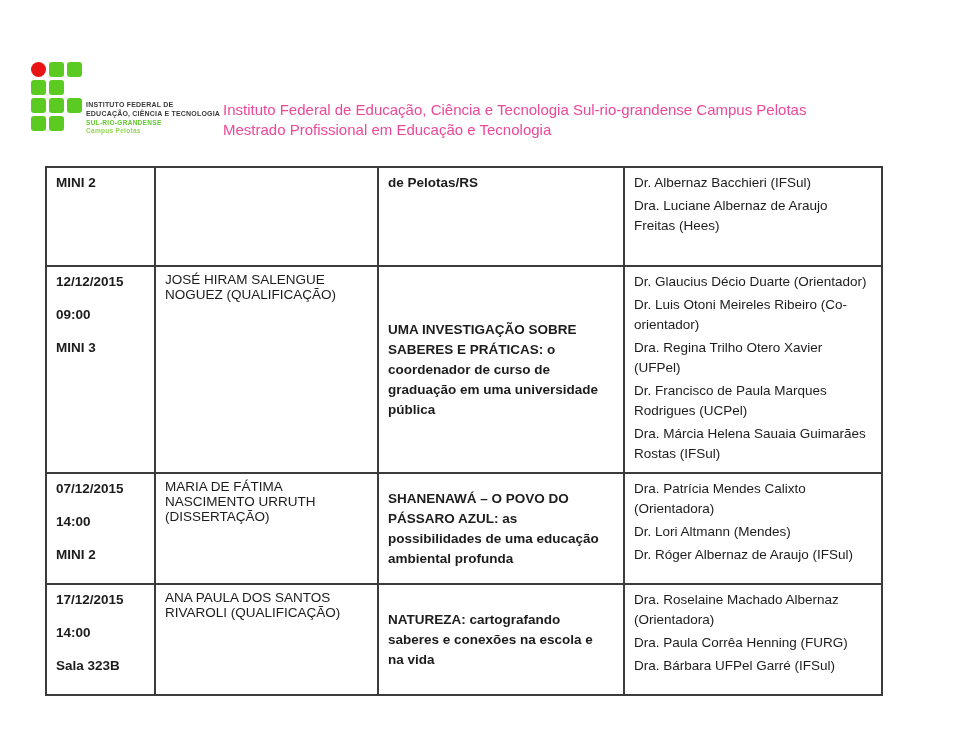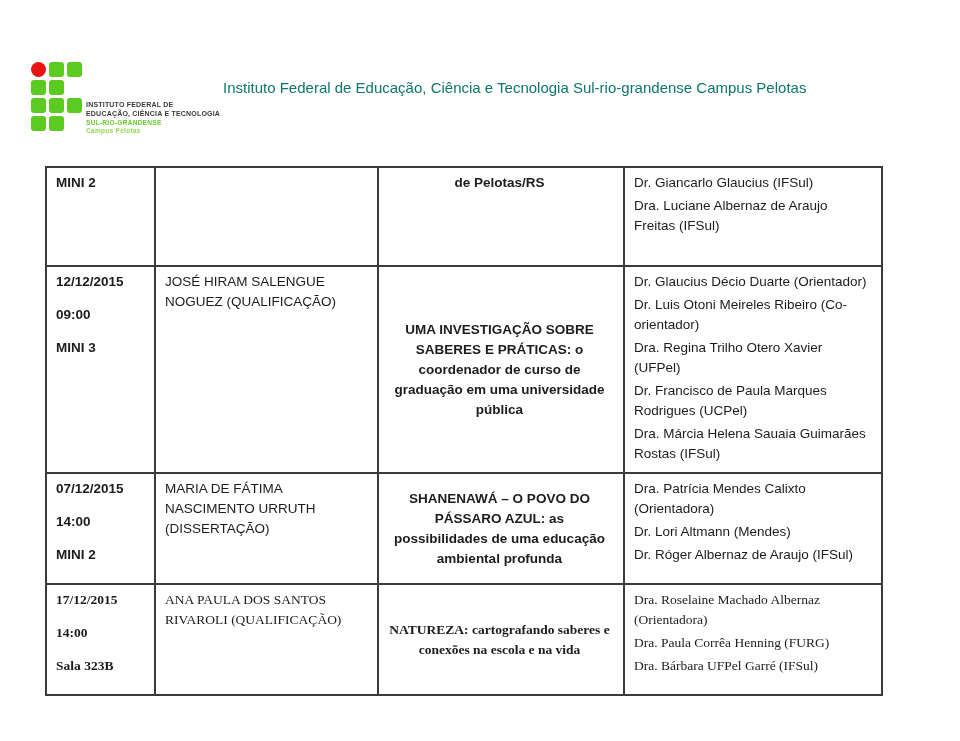--- a/index.html
+++ b/index.html
@@ -23,47 +23,47 @@
   }
   .sq { width: 15px; height: 15px; background: #5ccb21; border-radius: 3px; }
   .sq.red { background: #e81414; border-radius: 50%; }
   .sq.empty { background: transparent; }
   .logo-wordmark { position: absolute; left: 55px; top: 39px; white-space: nowrap; line-height: 1.25; }
   .logo-org { font-size: 7px; font-weight: bold; color: #3a3a3a; letter-spacing: .2px; }
   .logo-region { font-size: 6.5px; font-weight: bold; color: #65c92d; letter-spacing: .3px; }
   .logo-campus { font-size: 6.5px; font-weight: bold; color: #94d556; letter-spacing: .3px; }
 
   
-  .org-header { position: absolute; left: 223px; top: 78px; font-size: 15px; line-height: 20px; color: #0f766e; }
+  .org-header { position: absolute; left: 223px; top: 100px; font-size: 15px; line-height: 20px; color: #ec4899; }
 
   
   table.schedule {
     position: absolute; left: 45px; top: 166px;
     width: 836px;
     border-collapse: collapse;
     table-layout: fixed;
     font-size: 13.5px;
   }
   table.schedule td {
     border: 2px solid #3b3b3b;
     vertical-align: top;
     padding: 5px 12px 5px 9px;
     overflow: hidden;
   }
   tr.r0 { height: 99px; }
   tr.r1 { height: 157px; }
   tr.r2 { height: 97px; }
-  tr.r3 { height: 105px; font-family: Liberation Serif, serif; }
+  tr.r3 { height: 105px; }
 
   td.c-sched { font-weight: bold; }
   .sched-item { line-height: 20px; margin-bottom: 13px; }
 
-  td.c-cand { line-height: 20px; border-radius: 9px; }
+  td.c-cand { line-height: 15px; border-radius: 9px; }
 
-  td.c-title { text-align: center; font-weight: bold; line-height: 20px; padding-left: 8px; padding-right: 8px; }
+  td.c-title { text-align: left; font-weight: bold; line-height: 20px; padding-left: 8px; padding-right: 8px; }
   td.c-title.mid { vertical-align: middle; }
 
   td.c-comm p { line-height: 20px; margin: 0 0 3px 0; }
 </style>
 </head>
 <body>
 
 <div class="logo">
   <div class="logo-mark">
     <div class="sq red"></div>
@@ -82,20 +82,21 @@
   <div class="logo-wordmark">
     <div class="logo-org">INSTITUTO FEDERAL DE</div>
     <div class="logo-org">EDUCAÇÃO, CIÊNCIA E TECNOLOGIA</div>
     <div class="logo-region">SUL-RIO-GRANDENSE</div>
     <div class="logo-campus">Campus Pelotas</div>
   </div>
 </div>
 
 <div class="org-header">
   <div>Instituto Federal de Educação, Ciência e Tecnologia Sul-rio-grandense Campus Pelotas</div>
+  <div>Mestrado Profissional em Educação e Tecnologia</div>
 </div>
 
 <table class="schedule">
   <colgroup>
     <col style="width:109px">
       <col style="width:223px">
       <col style="width:246px">
       <col style="width:258px">
   </colgroup>
 
@@ -104,22 +105,22 @@
     <td class="c-sched">
       <div class="sched-item">MINI 2</div>
     </td>
     <td class="c-cand">
       <div></div>
     </td>
     <td class="c-title">
       <div>de Pelotas/RS</div>
     </td>
     <td class="c-comm">
-      <p>Dr. Giancarlo Glaucius (IFSul)</p>
-      <p>Dra. Luciane Albernaz de Araujo Freitas (IFSul)</p>
+      <p>Dr. Albernaz Bacchieri (IFSul)</p>
+      <p>Dra. Luciane Albernaz de Araujo Freitas (Hees)</p>
     </td>
   </tr>
 
   <tr class="r1">
     <td class="c-sched">
       <div class="sched-item">12/12/2015</div>
       <div class="sched-item">09:00</div>
       <div class="sched-item">MINI 3</div>
     </td>
     <td class="c-cand">

